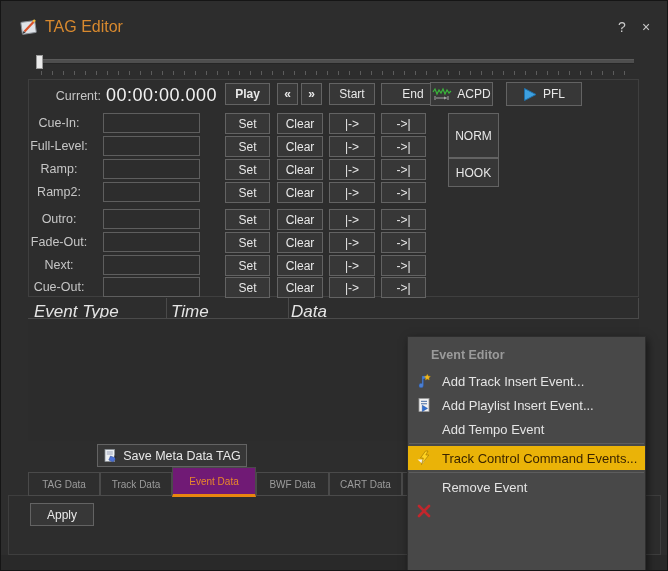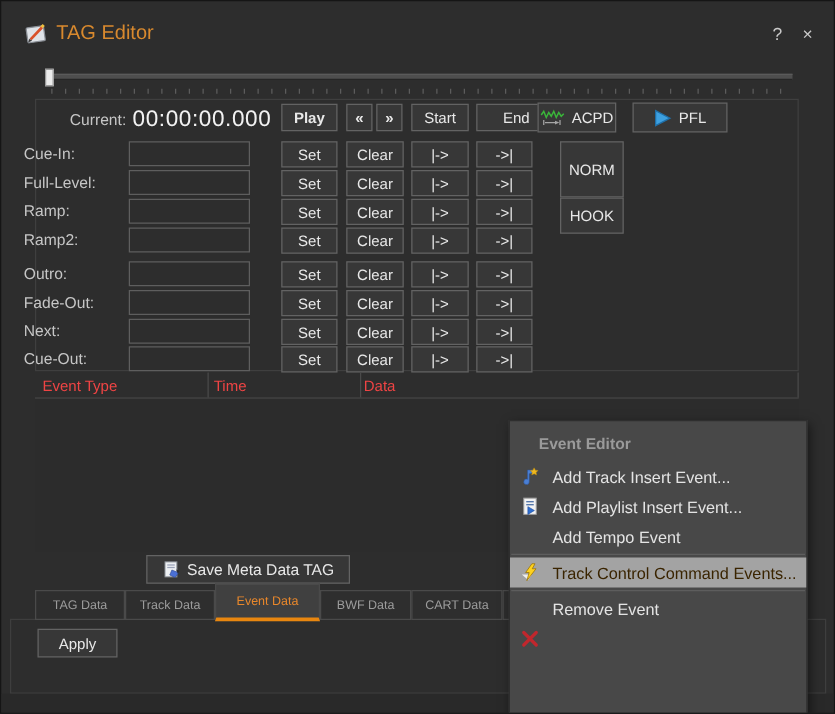--- a/index.html
+++ b/index.html
@@ -10,42 +10,42 @@
   .lbl{color:#c6c6c6;font-size:12.5px;}
   .btn{position:absolute;box-sizing:border-box;background:#373737;border:1px solid #636363;
        color:#e8e8e8;font-size:12px;display:flex;align-items:center;justify-content:center;
        gap:5px;cursor:default;white-space:nowrap;}
   .title-text{font-size:16px;color:#d8892e;}
   .winctl{font-size:14px;color:#c9c9c9;text-align:center;}
   .slider-track{background:#4e4e4e;border-bottom:1px solid #262626;border-top:1px solid #5a5a5a;}
   .slider-thumb{background:#ebebeb;border:1px solid #9b9b9b;}
   .tick{position:absolute;top:0;width:1px;height:4px;background:#5c5c5c;}
   .groupbox{border:1px solid #3f3f3f;}
-  .cue-label{position:absolute;width:80px;text-align:left;line-height:20px;}
+  .cue-label{position:absolute;width:80px;text-align:center;line-height:20px;}
   .cue-input{position:absolute;background:#2d2d2d;border:1px solid #5e5e5e;color:#e8e8e8;
              font-size:12.5px;padding:0 4px;outline:none;box-sizing:border-box;
              font-family:"Liberation Sans",sans-serif;}
   .time-display{font-size:18px;color:#f2f2f2;letter-spacing:.5px;}
-  .th-text{position:absolute;font-size:12px;color:#ef4444;}
+  .th-text{position:absolute;font-size:17px;color:#e5e5e5;font-style:italic;}
   .vline{position:absolute;width:1px;background:#4a4a4a;}
   .hline{position:absolute;height:1px;background:#4a4a4a;}
   .tab{position:absolute;background:#2e2e2e;border:1px solid #4a4a4a;color:#9c9c9c;
        font-size:10px;display:flex;align-items:center;justify-content:center;
        box-sizing:border-box;z-index:2;white-space:nowrap;overflow:hidden;}
-  .tab.active{background:#404040;border-bottom:3px solid #e8860f;color:#e8872b;z-index:3;}
+  .tab.active{background:#701a75;border-bottom:3px solid #e8860f;color:#e8872b;z-index:3;}
   .tabpage{border:1px solid #3e3e3e;z-index:0;}
   .bottom-strip{background:#292929;z-index:0;}
   .menu{position:absolute;left:406px;top:335px;width:239px;height:240px;background:#484848;
         border:1px solid #2e2e2e;box-shadow:2px 3px 8px rgba(0,0,0,.5);z-index:10;
         padding-top:4px;box-sizing:border-box;}
   .menu-header{height:28px;line-height:28px;padding-left:23px;font-weight:bold;
                font-size:12.5px;color:#9a9a9a;}
   .menu-item{position:relative;height:24px;display:flex;align-items:center;
              padding-left:34px;font-size:13px;color:#e4e4e4;cursor:default;}
-  .menu-item.highlighted{background:#a3a3a3;color:#3a2400;}
+  .menu-item.highlighted{background:#eab308;color:#3a2400;}
   .menu-sep{height:1px;background:#5d5d5d;margin:2px 1px;}
   .mi-icon{position:absolute;left:8px;top:4px;width:16px;height:16px;}
   .mi-icon svg{width:100%;height:100%;display:block;}
   .btn svg{display:block;}
 </style>
 </head>
 <body>
 
 <div class="window">
 
@@ -209,21 +209,21 @@
 
   <span class="th-text" style="left:33px;top:301px;">Event Type</span>
   <span class="th-text" style="left:170px;top:301px;">Time</span>
   <span class="th-text" style="left:290px;top:301px;">Data</span>
   <div class="vline" style="left:165px;top:297px;height:20px;"></div>
   <div class="vline" style="left:287px;top:297px;height:20px;"></div>
   <div class="vline" style="left:637px;top:297px;height:20px;"></div>
   <div class="hline" style="left:27px;top:317px;width:611px;"></div>
   <div class="abs" style="left:27px;top:318px;width:611px;height:122px;background:#2c2c2c;"></div>
 
-  <div class="btn" style="left:116px;top:443px;width:163px;height:23px;font-size:12.5px;">
+  <div class="btn" style="left:96px;top:443px;width:150px;height:23px;font-size:12.5px;">
     <span>
       <svg viewBox="0 0 15 15" width="15" height="15">
         <rect x="2" y="1.5" width="9.5" height="12" fill="#eceff2" stroke="#8a8f96" stroke-width=".8"></rect>
         <rect x="3.8" y="3.5" width="6" height="1" fill="#9aa2b8"></rect>
         <rect x="3.8" y="5.5" width="6" height="1" fill="#9aa2b8"></rect>
         <path d="M7.5 8l5.5 2.2-3 3.8-4.2-2z" fill="#4a6fd4" stroke="#2c478f" stroke-width=".5"></path>
         <path d="M11 7.5l2.5 1-1 3z" fill="#2b2b2b"></path>
       </svg>
     </span>
     <span>Save Meta Data TAG</span>

